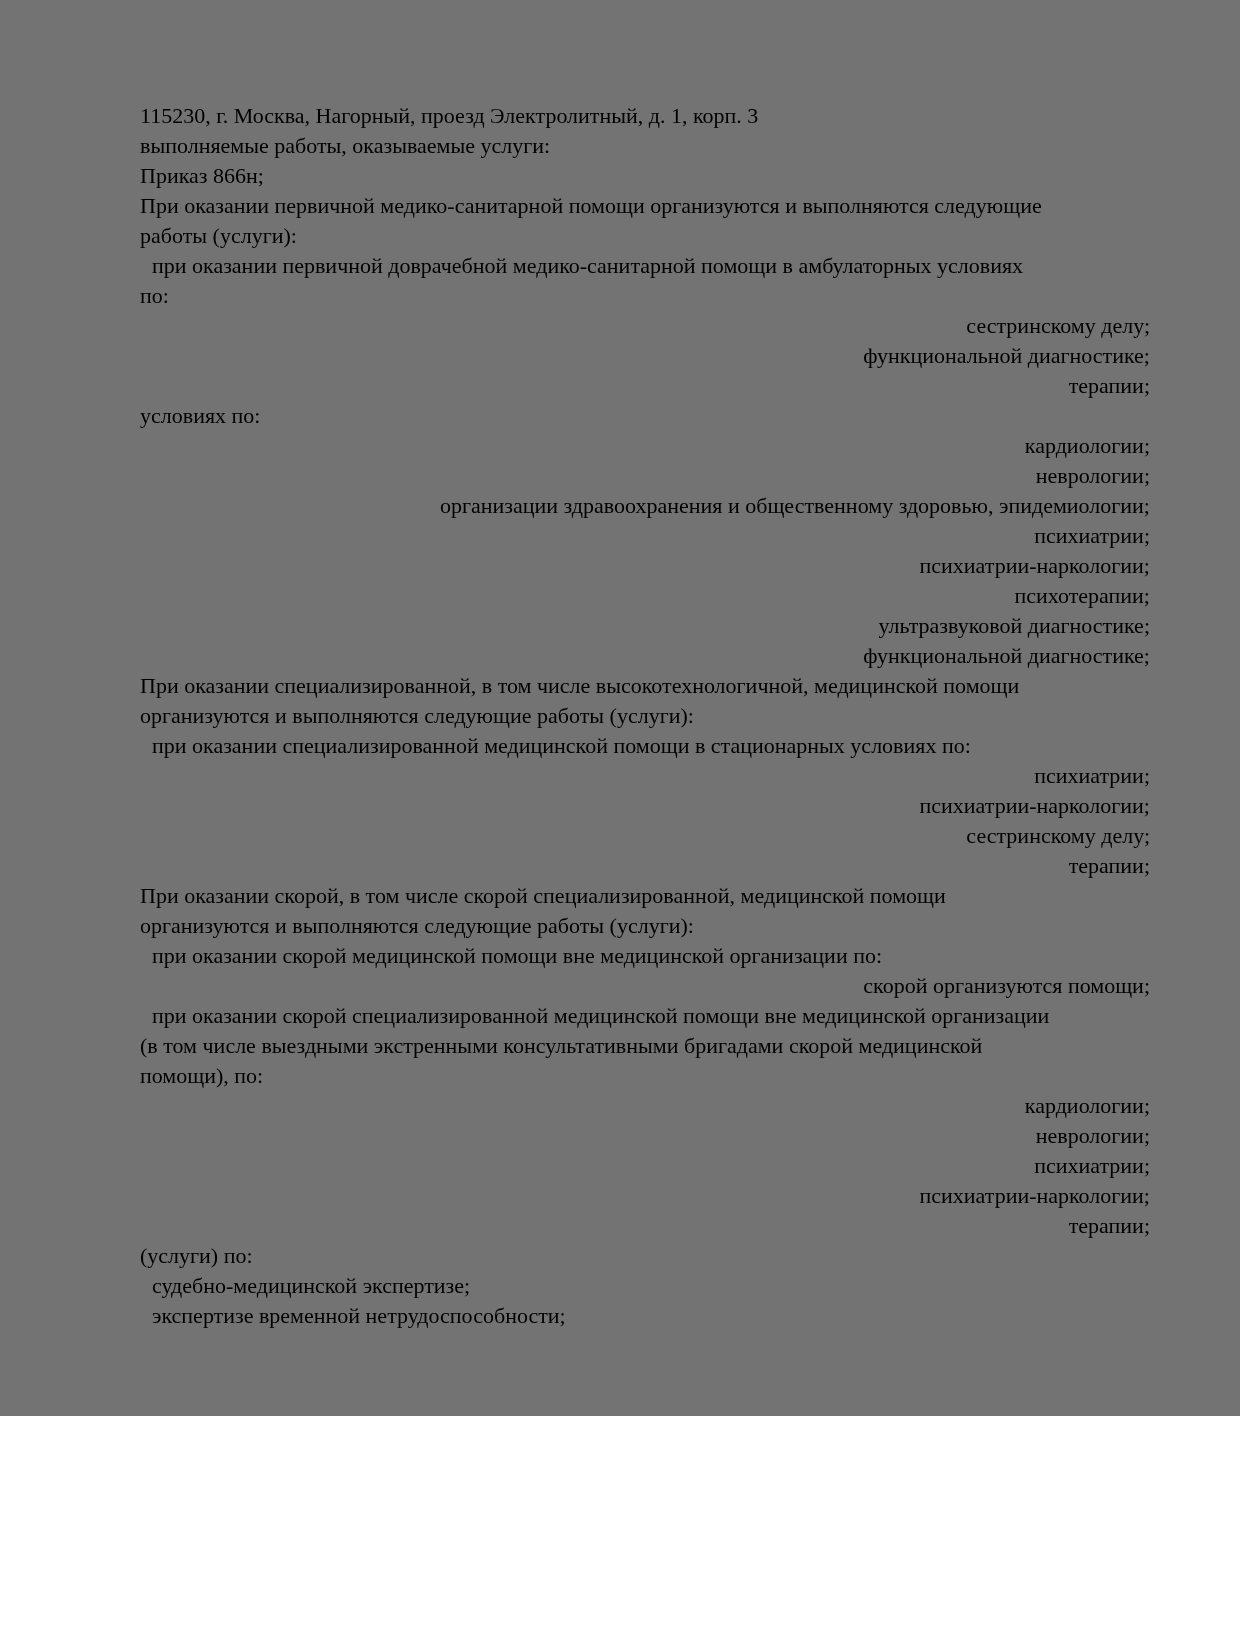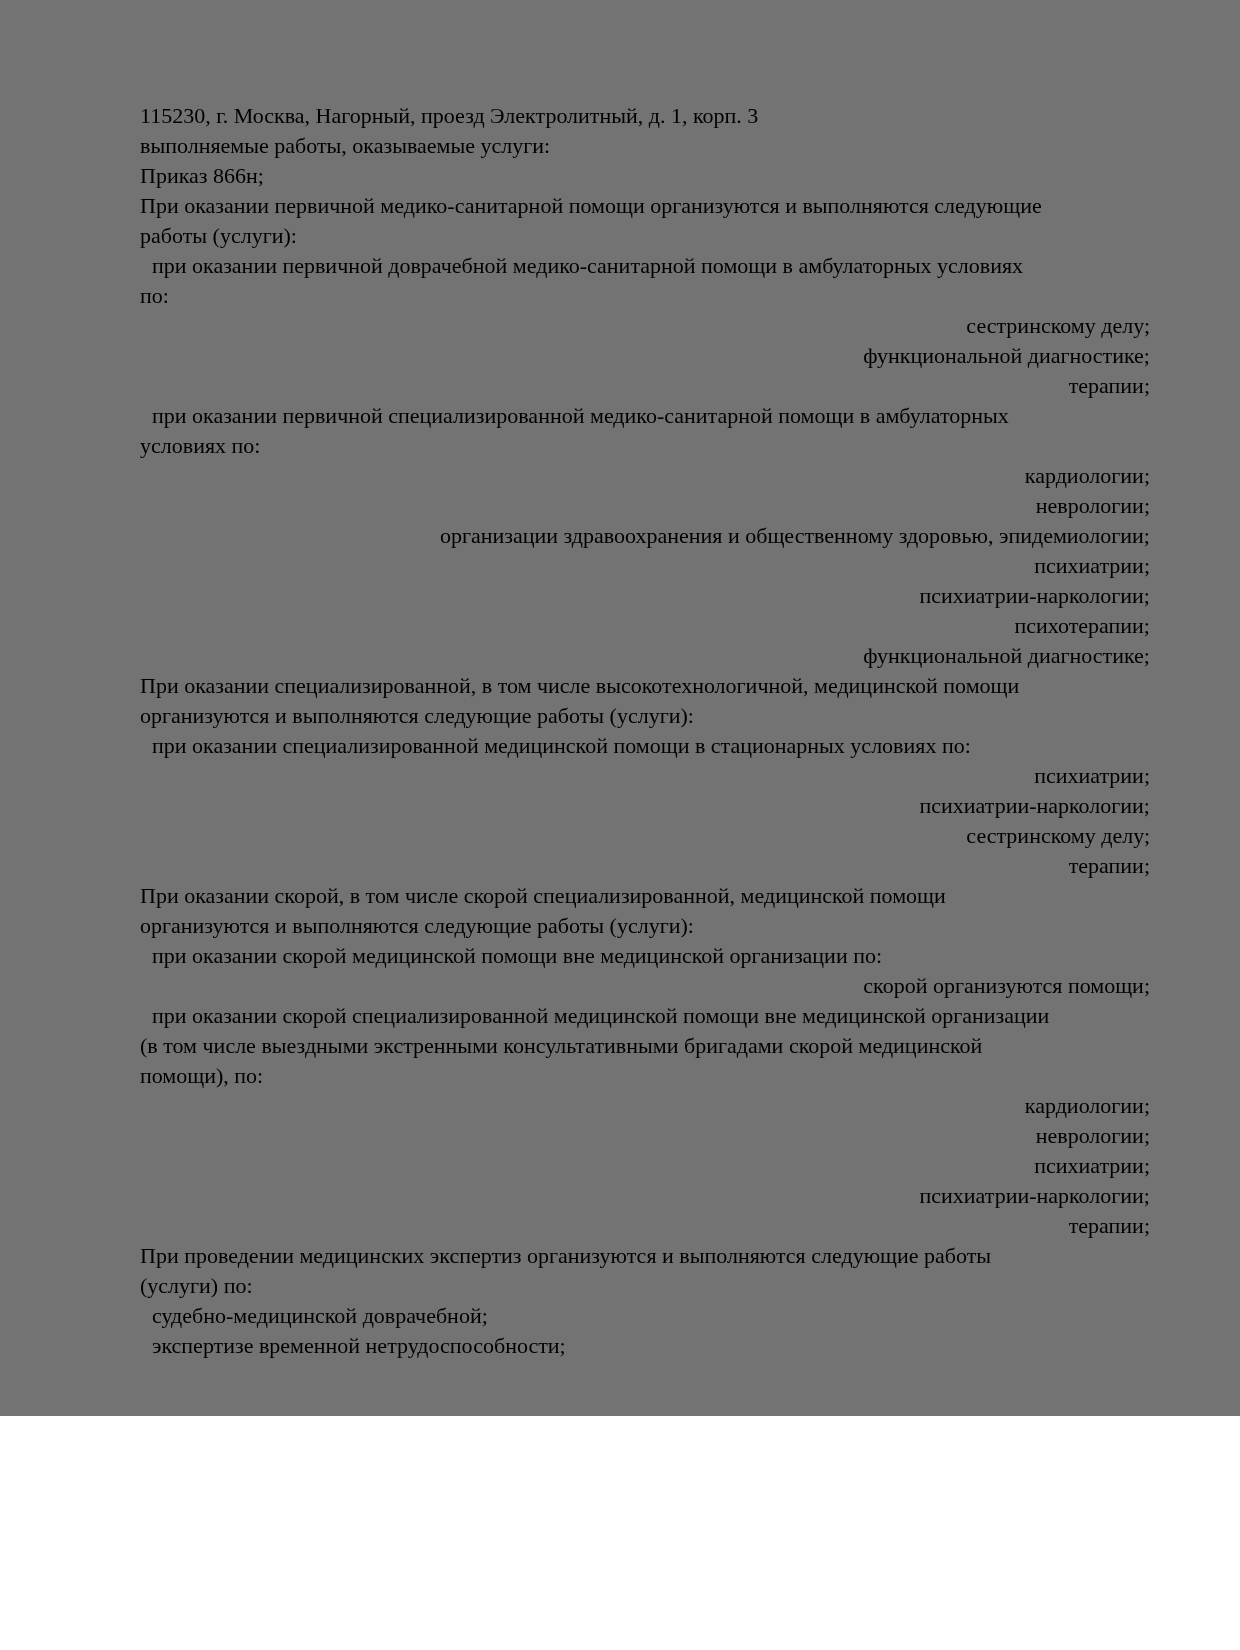--- a/index.html
+++ b/index.html
@@ -39,46 +39,45 @@
       <div class="line indent-0">115230, г. Москва, Нагорный, проезд Электролитный, д. 1, корп. 3</div>
       <div class="line indent-0">выполняемые работы, оказываемые услуги:</div>
       <div class="line indent-0">Приказ 866н;</div>
       <div class="line indent-0">При оказании первичной медико-санитарной помощи организуются и выполняются следующие</div>
       <div class="line indent-0">работы (услуги):</div>
       <div class="line indent-1">при оказании первичной доврачебной медико-санитарной помощи в амбулаторных условиях</div>
       <div class="line indent-0">по:</div>
       <div class="line indent-2">сестринскому делу;</div>
       <div class="line indent-2">функциональной диагностике;</div>
       <div class="line indent-2">терапии;</div>
-      <div class="line indent-1">при оказании первичной специализированной медико-санитарной помощи в амбулаторных</div>
       <div class="line indent-0">условиях по:</div>
       <div class="line indent-2">кардиологии;</div>
       <div class="line indent-2">неврологии;</div>
       <div class="line indent-2">организации здравоохранения и общественному здоровью, эпидемиологии;</div>
       <div class="line indent-2">психиатрии;</div>
       <div class="line indent-2">психиатрии-наркологии;</div>
       <div class="line indent-2">психотерапии;</div>
+      <div class="line indent-2">ультразвуковой диагностике;</div>
       <div class="line indent-2">функциональной диагностике;</div>
       <div class="line indent-0">При оказании специализированной, в том числе высокотехнологичной, медицинской помощи</div>
       <div class="line indent-0">организуются и выполняются следующие работы (услуги):</div>
       <div class="line indent-1">при оказании специализированной медицинской помощи в стационарных условиях по:</div>
       <div class="line indent-2">психиатрии;</div>
       <div class="line indent-2">психиатрии-наркологии;</div>
       <div class="line indent-2">сестринскому делу;</div>
       <div class="line indent-2">терапии;</div>
       <div class="line indent-0">При оказании скорой, в том числе скорой специализированной, медицинской помощи</div>
       <div class="line indent-0">организуются и выполняются следующие работы (услуги):</div>
       <div class="line indent-1">при оказании скорой медицинской помощи вне медицинской организации по:</div>
       <div class="line indent-2">скорой организуются помощи;</div>
       <div class="line indent-1">при оказании скорой специализированной медицинской помощи вне медицинской организации</div>
       <div class="line indent-0">(в том числе выездными экстренными консультативными бригадами скорой медицинской</div>
       <div class="line indent-0">помощи), по:</div>
       <div class="line indent-2">кардиологии;</div>
       <div class="line indent-2">неврологии;</div>
       <div class="line indent-2">психиатрии;</div>
       <div class="line indent-2">психиатрии-наркологии;</div>
       <div class="line indent-2">терапии;</div>
-      <div class="line indent-0">При проведении медицинских экспертиз организуются и выполняются следующие работы</div>
       <div class="line indent-0">(услуги) по:</div>
-      <div class="line indent-1">судебно-медицинской доврачебной;</div>
+      <div class="line indent-1">судебно-медицинской экспертизе;</div>
       <div class="line indent-1">экспертизе временной нетрудоспособности;</div>
     </div>
 </div>
 
 </body></html>

